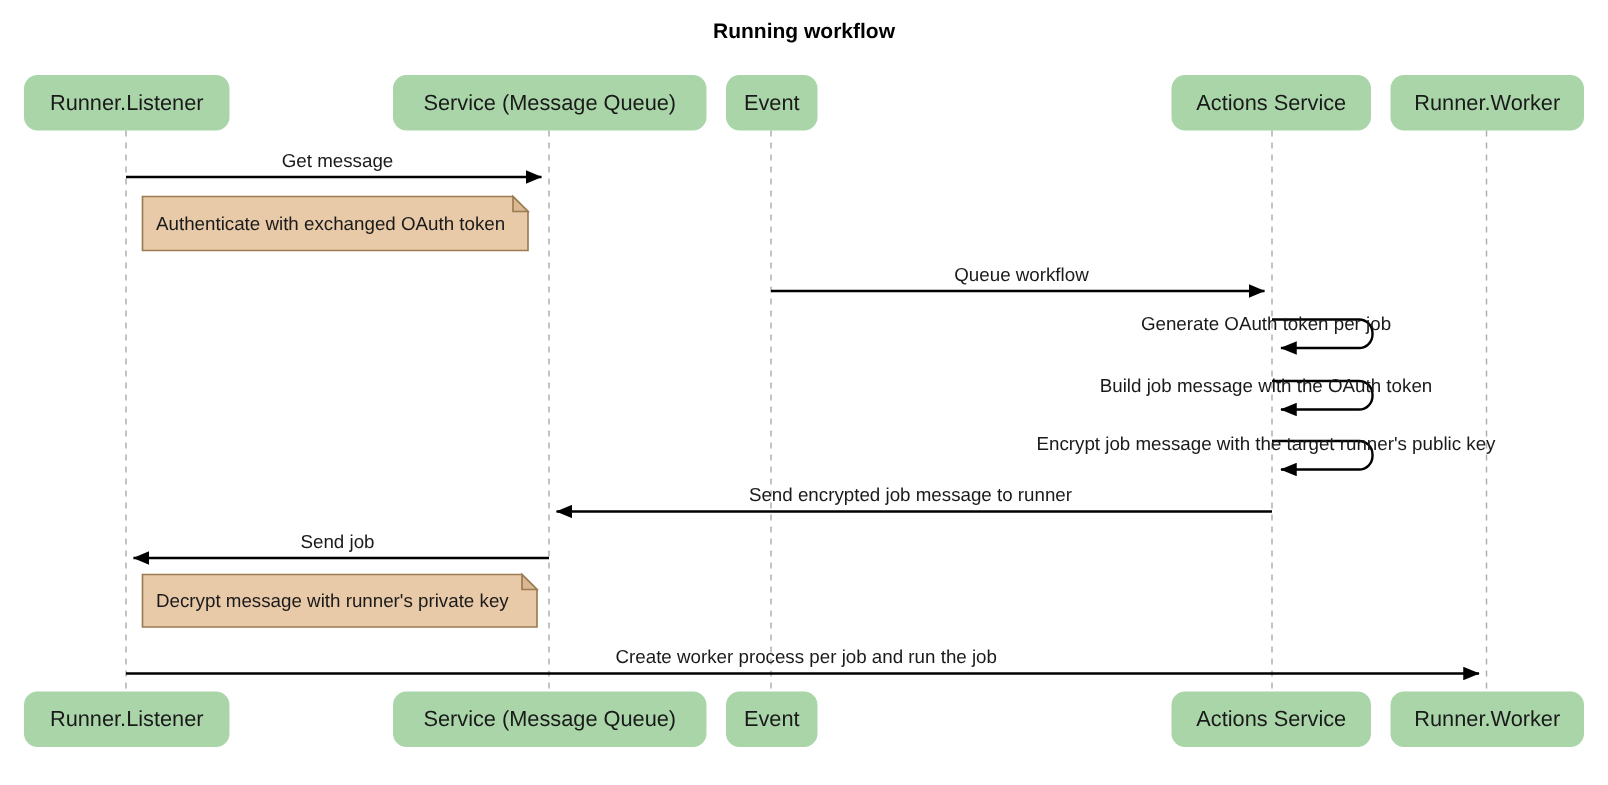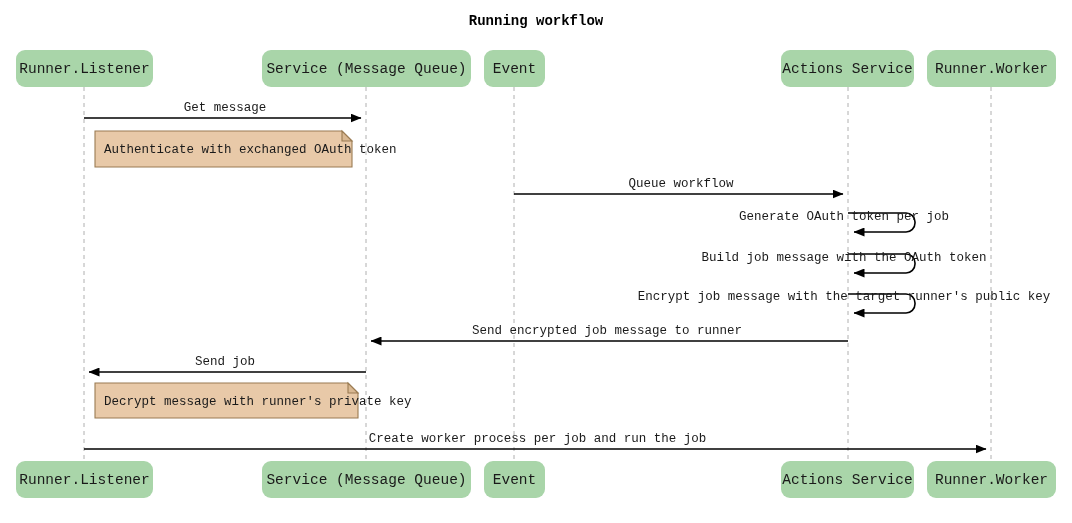--- a/index.html
+++ b/index.html
@@ -11,21 +11,20 @@
     width: 1072px;
     height: 523px;
     position: relative;
     font-family: "Liberation Sans", sans-serif;
     color: #000000;
     overflow: hidden;
   }
   #diagram-root {
     position: absolute;
     inset: 0;
-    font-family: Liberation Mono, monospace;
   }
   svg#seq-svg {
     position: absolute;
     left: 0;
     top: 0;
     width: 1072px;
     height: 523px;
     display: block;
   }
   .diagram-title {

